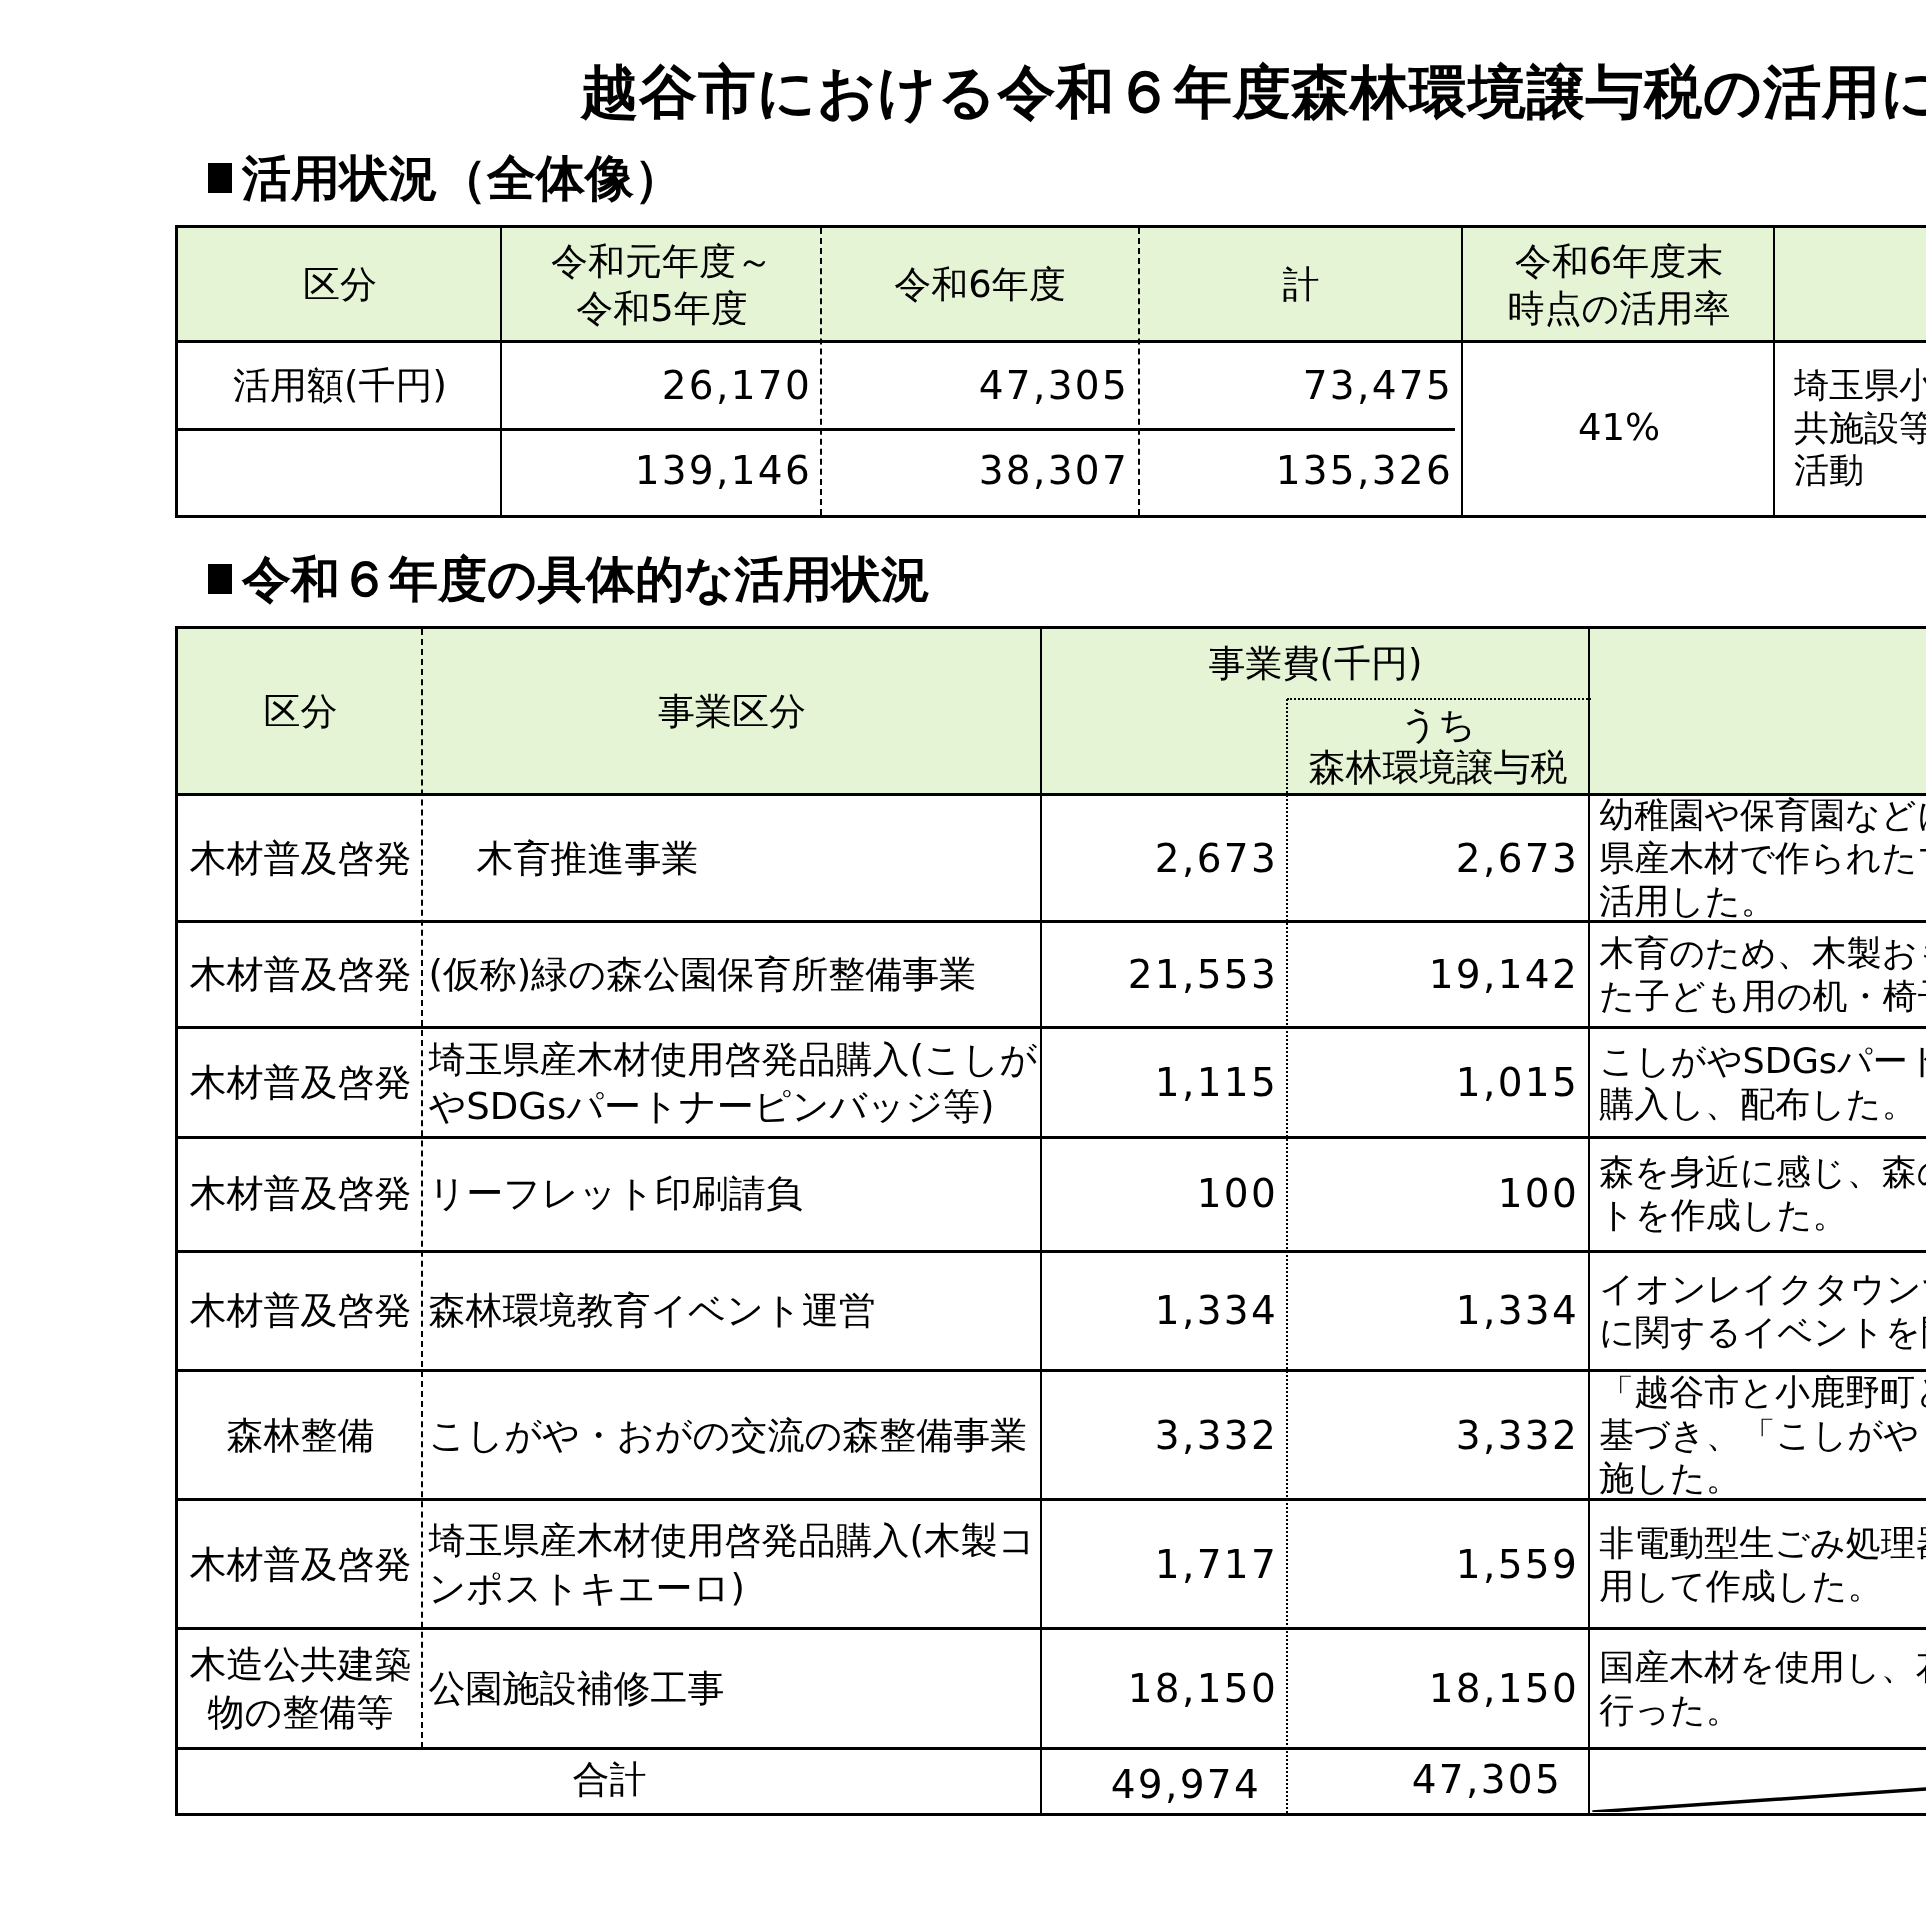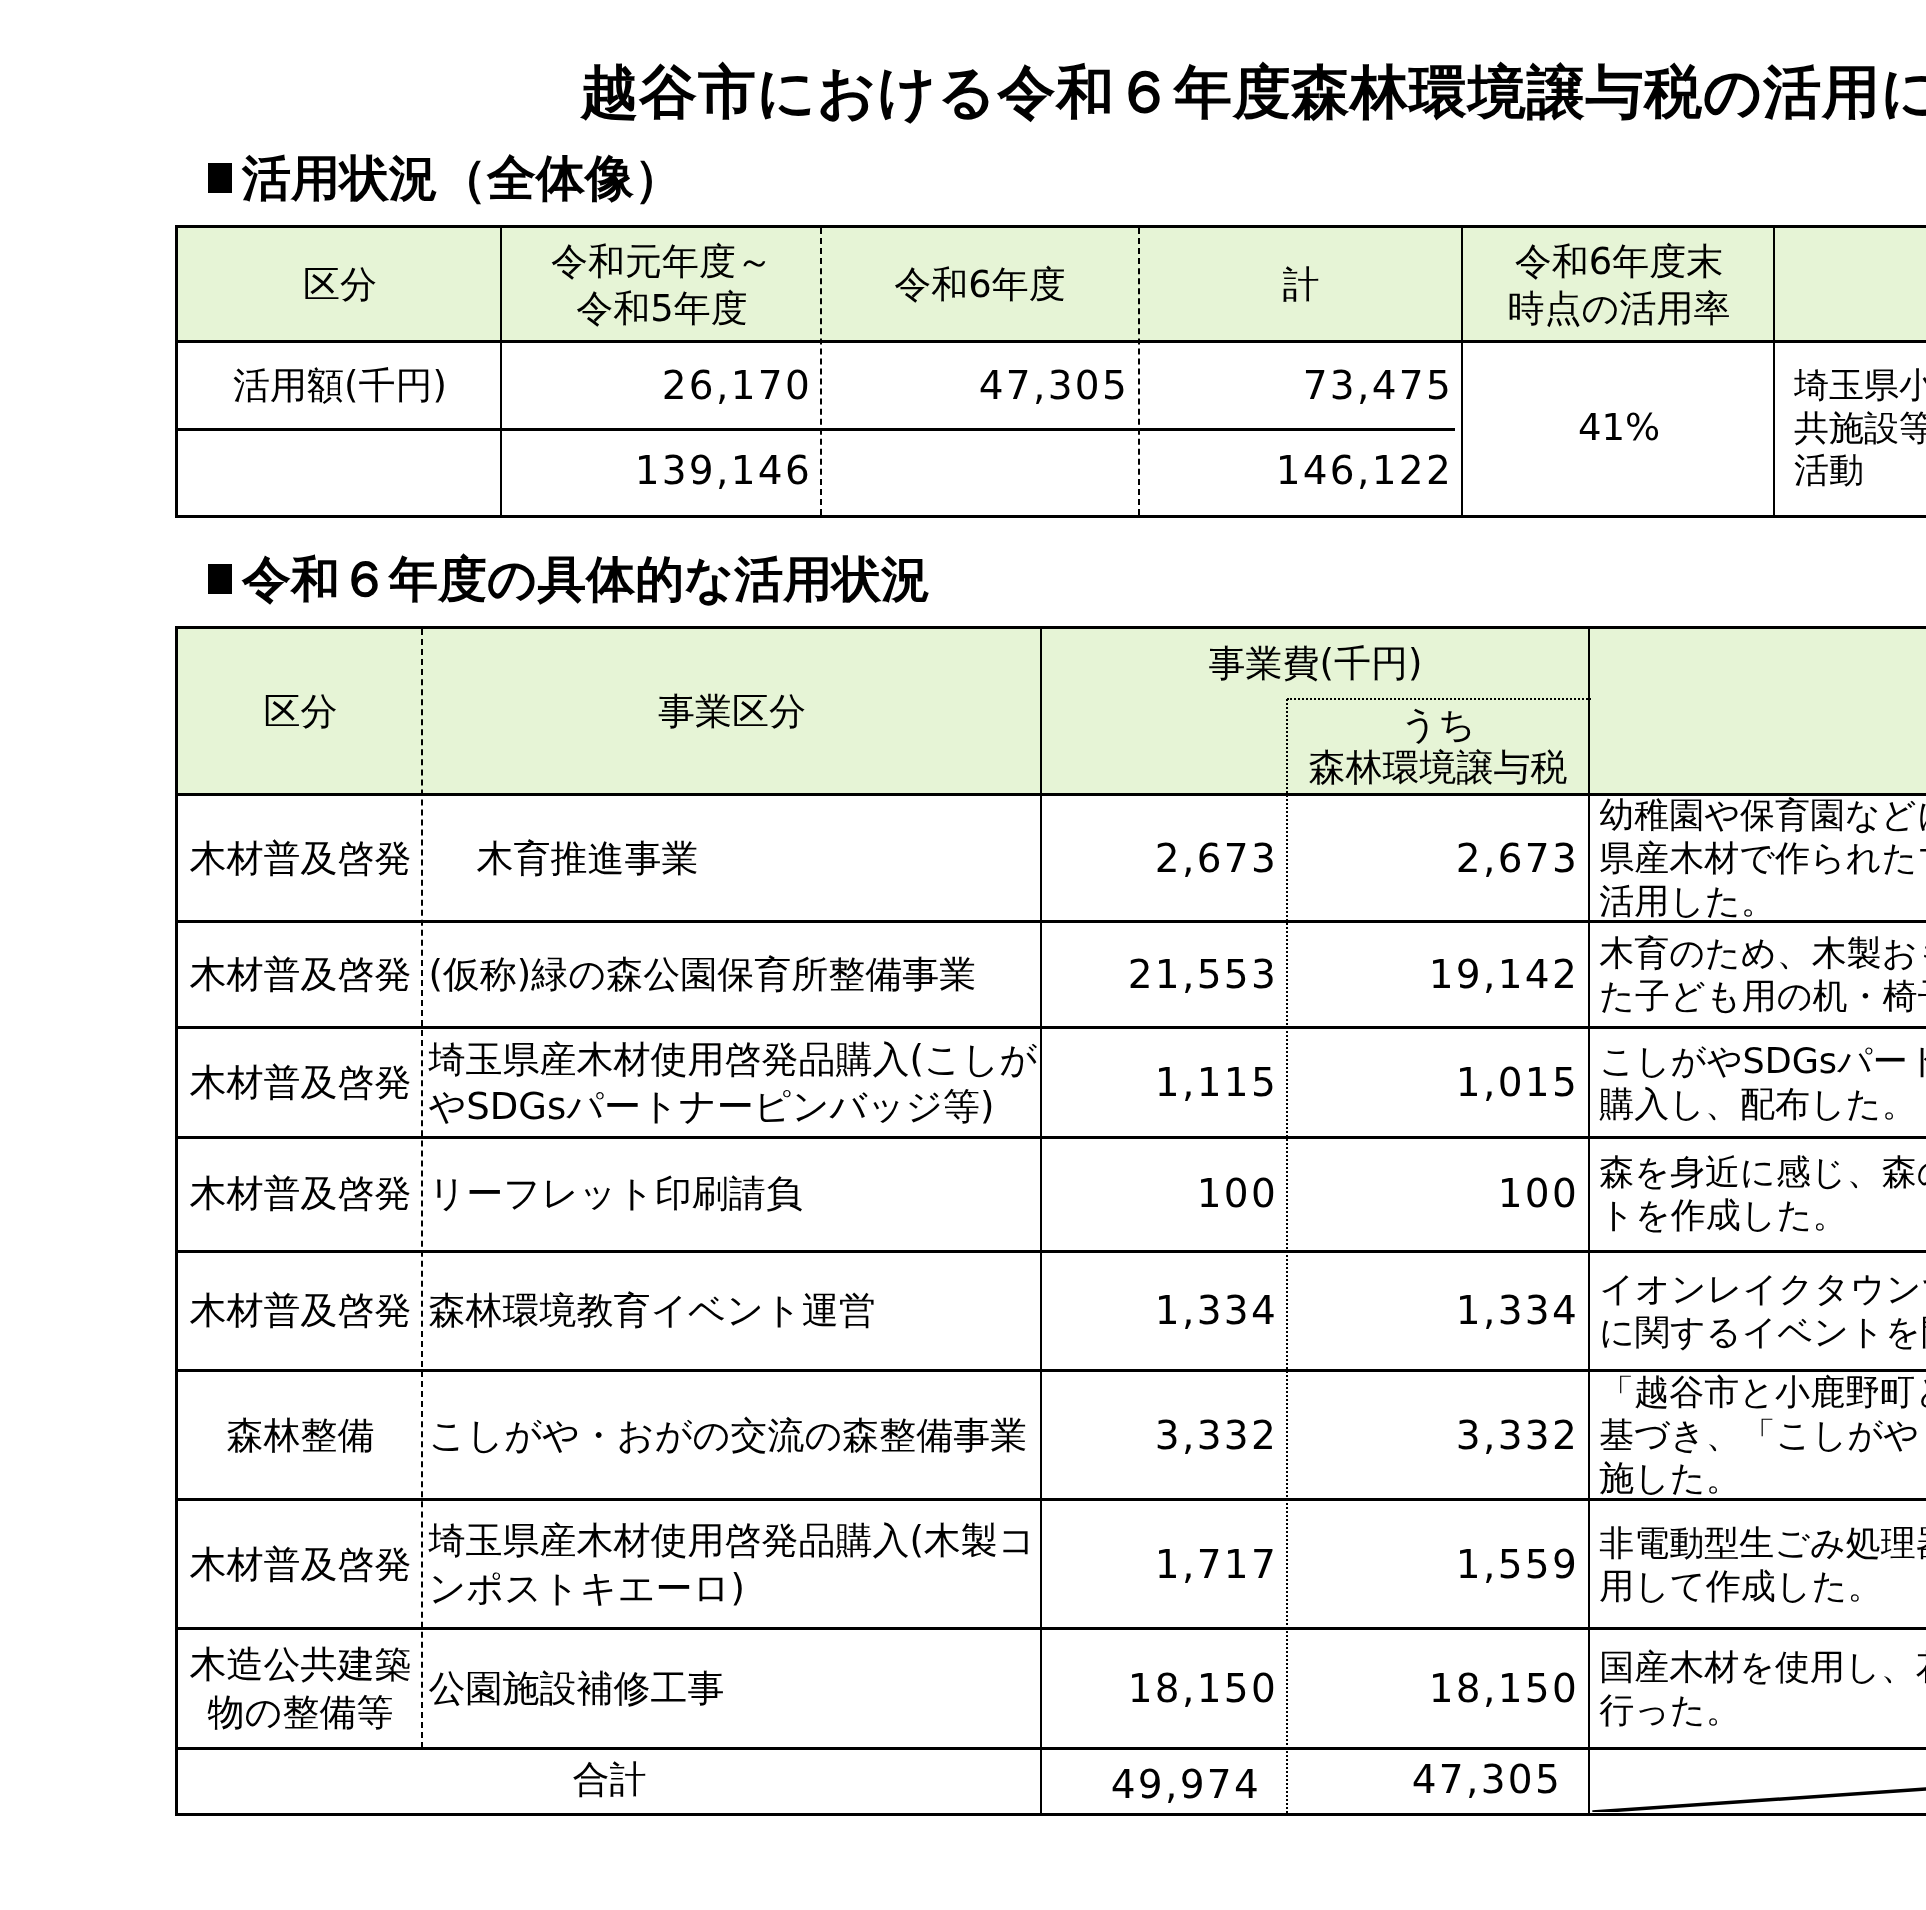--- a/index.html
+++ b/index.html
@@ -44,21 +44,22 @@
   <div class="cell hdr center multi" style="left:1285px; top:0; width:312px; height:114px;">令和6年度末
 時点の活用率</div>
   <div class="cell hdr center" style="left:1597px; top:0; width:748px; height:114px;">未執行額の活用方針</div>
 
   <div class="cell center" style="left:0; top:114px; width:324px; height:88px;">活用額(千円)</div>
   <div class="cell num" style="left:324px; top:114px; width:320px; height:88px;">26,170</div>
   <div class="cell num" style="left:643px; top:114px; width:318px; height:88px;">47,305</div>
   <div class="cell num" style="left:961px; top:114px; width:324px; height:88px;">73,475</div>
 
   <div class="cell num" style="left:324px; top:201px; width:320px; height:84px;">139,146</div>
-  <div class="cell num" style="left:961px; top:201px; width:324px; height:84px;">146,122</div>
+  <div class="cell num" style="left:643px; top:201px; width:318px; height:84px;">38,307</div>
+  <div class="cell num" style="left:961px; top:201px; width:324px; height:84px;">135,326</div>
 
   <div class="cell center" style="left:1285px; top:114px; width:312px; height:172px;">41%</div>
   <div class="cell desc" style="left:1597px; top:114px; width:748px; height:172px; padding-left:19px; padding-right:15.4px;">埼玉県小鹿野町と連携した森林整備、市内公共施設等への木材利用及び木育等の普及啓発活動</div>
 
   <div class="vl" style="left:322px;"></div>
   <div class="vl dash" style="left:642px;"></div>
   <div class="vl dash" style="left:960px;"></div>
   <div class="vl" style="left:1283px;"></div>
   <div class="vl" style="left:1595px;"></div>
   <div class="hl" style="top:112px;"></div>

